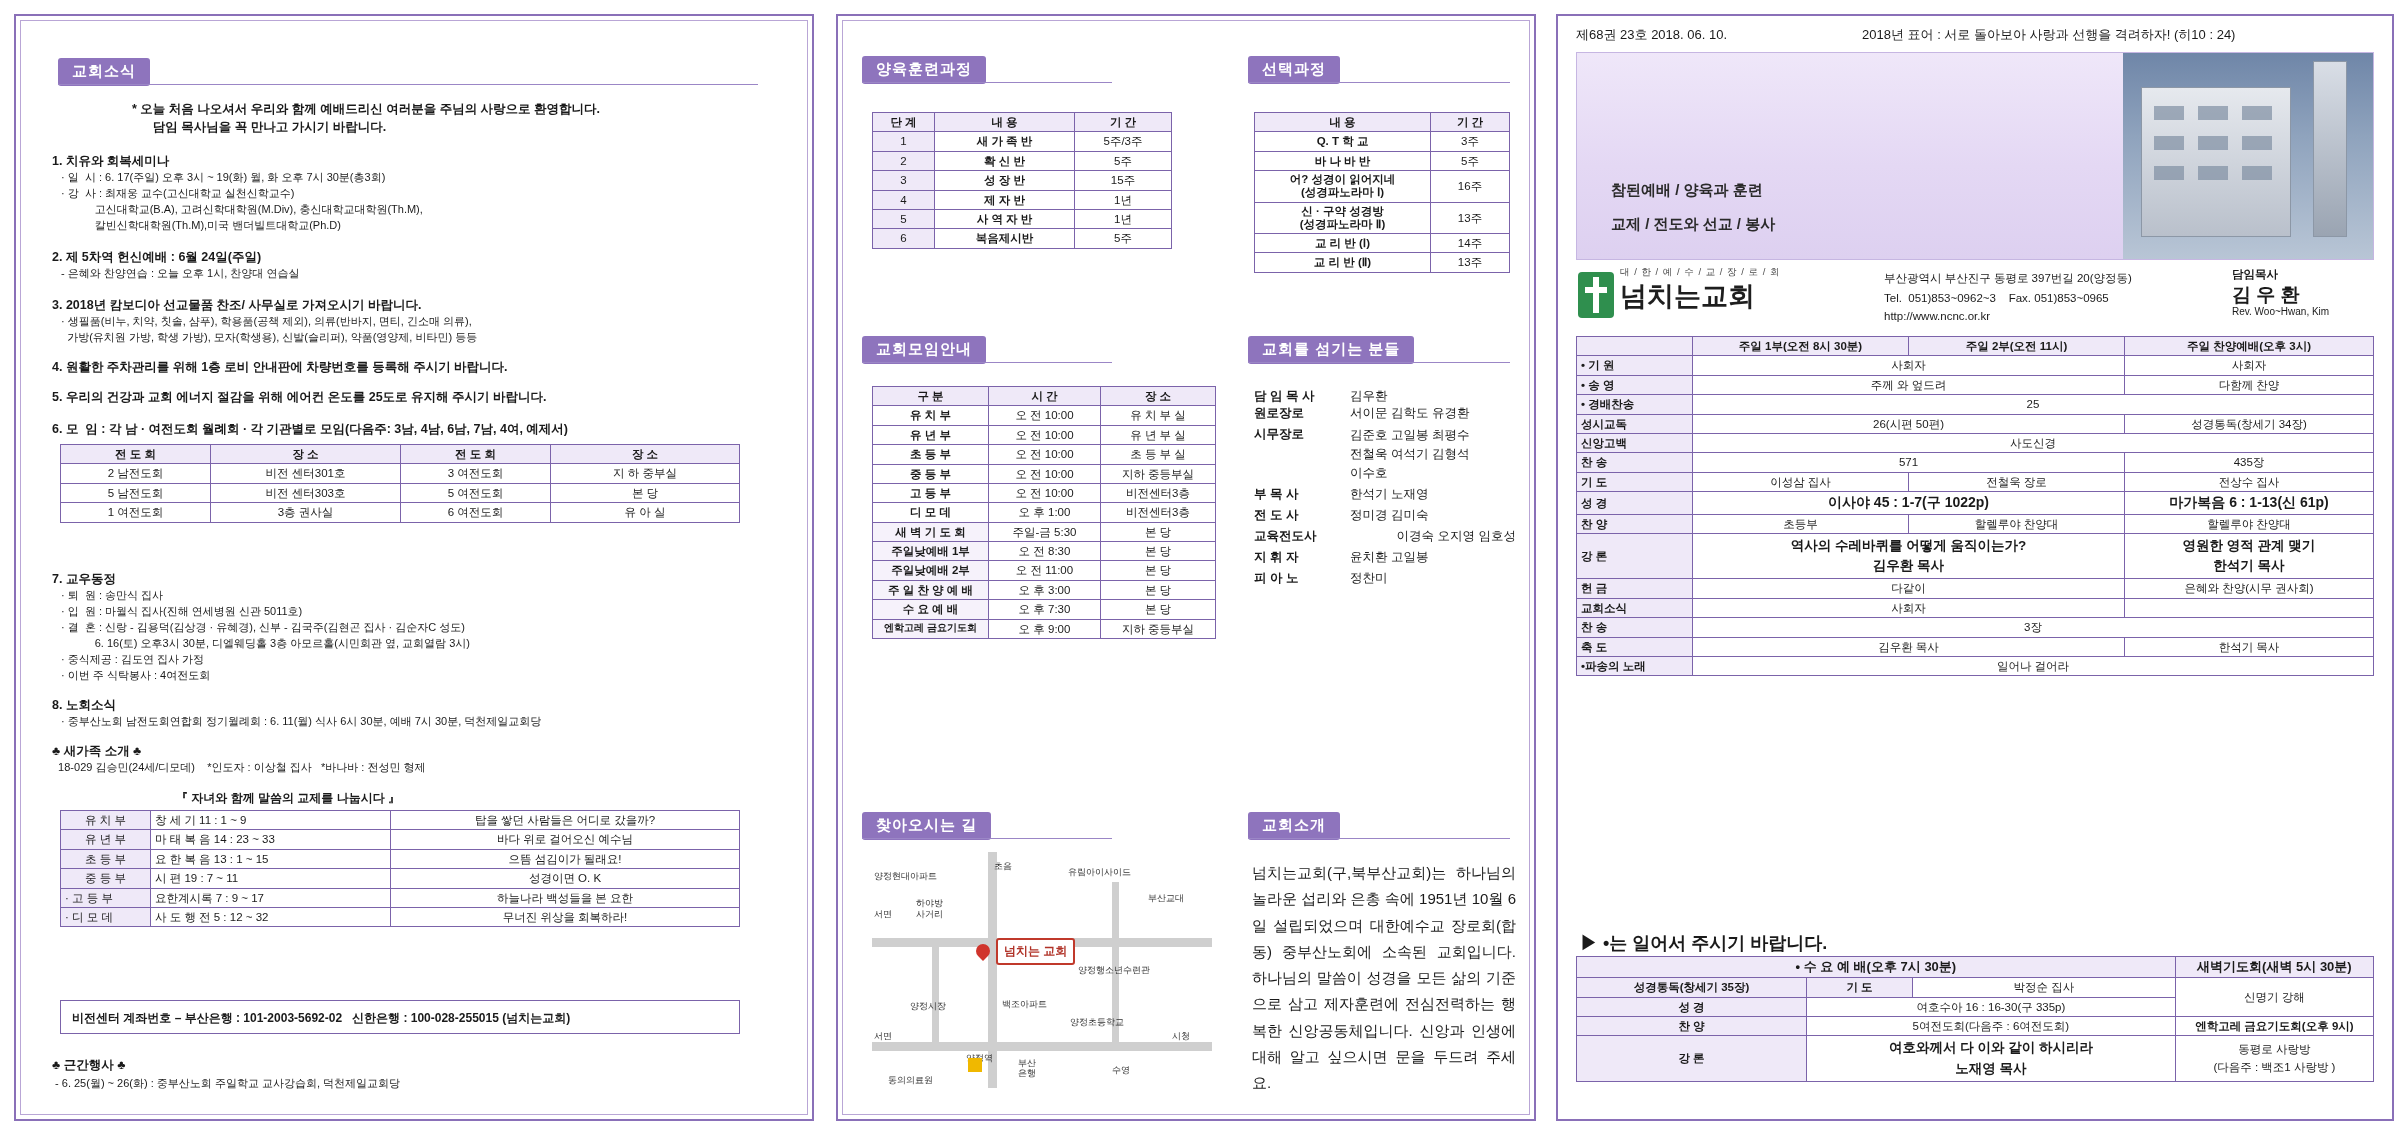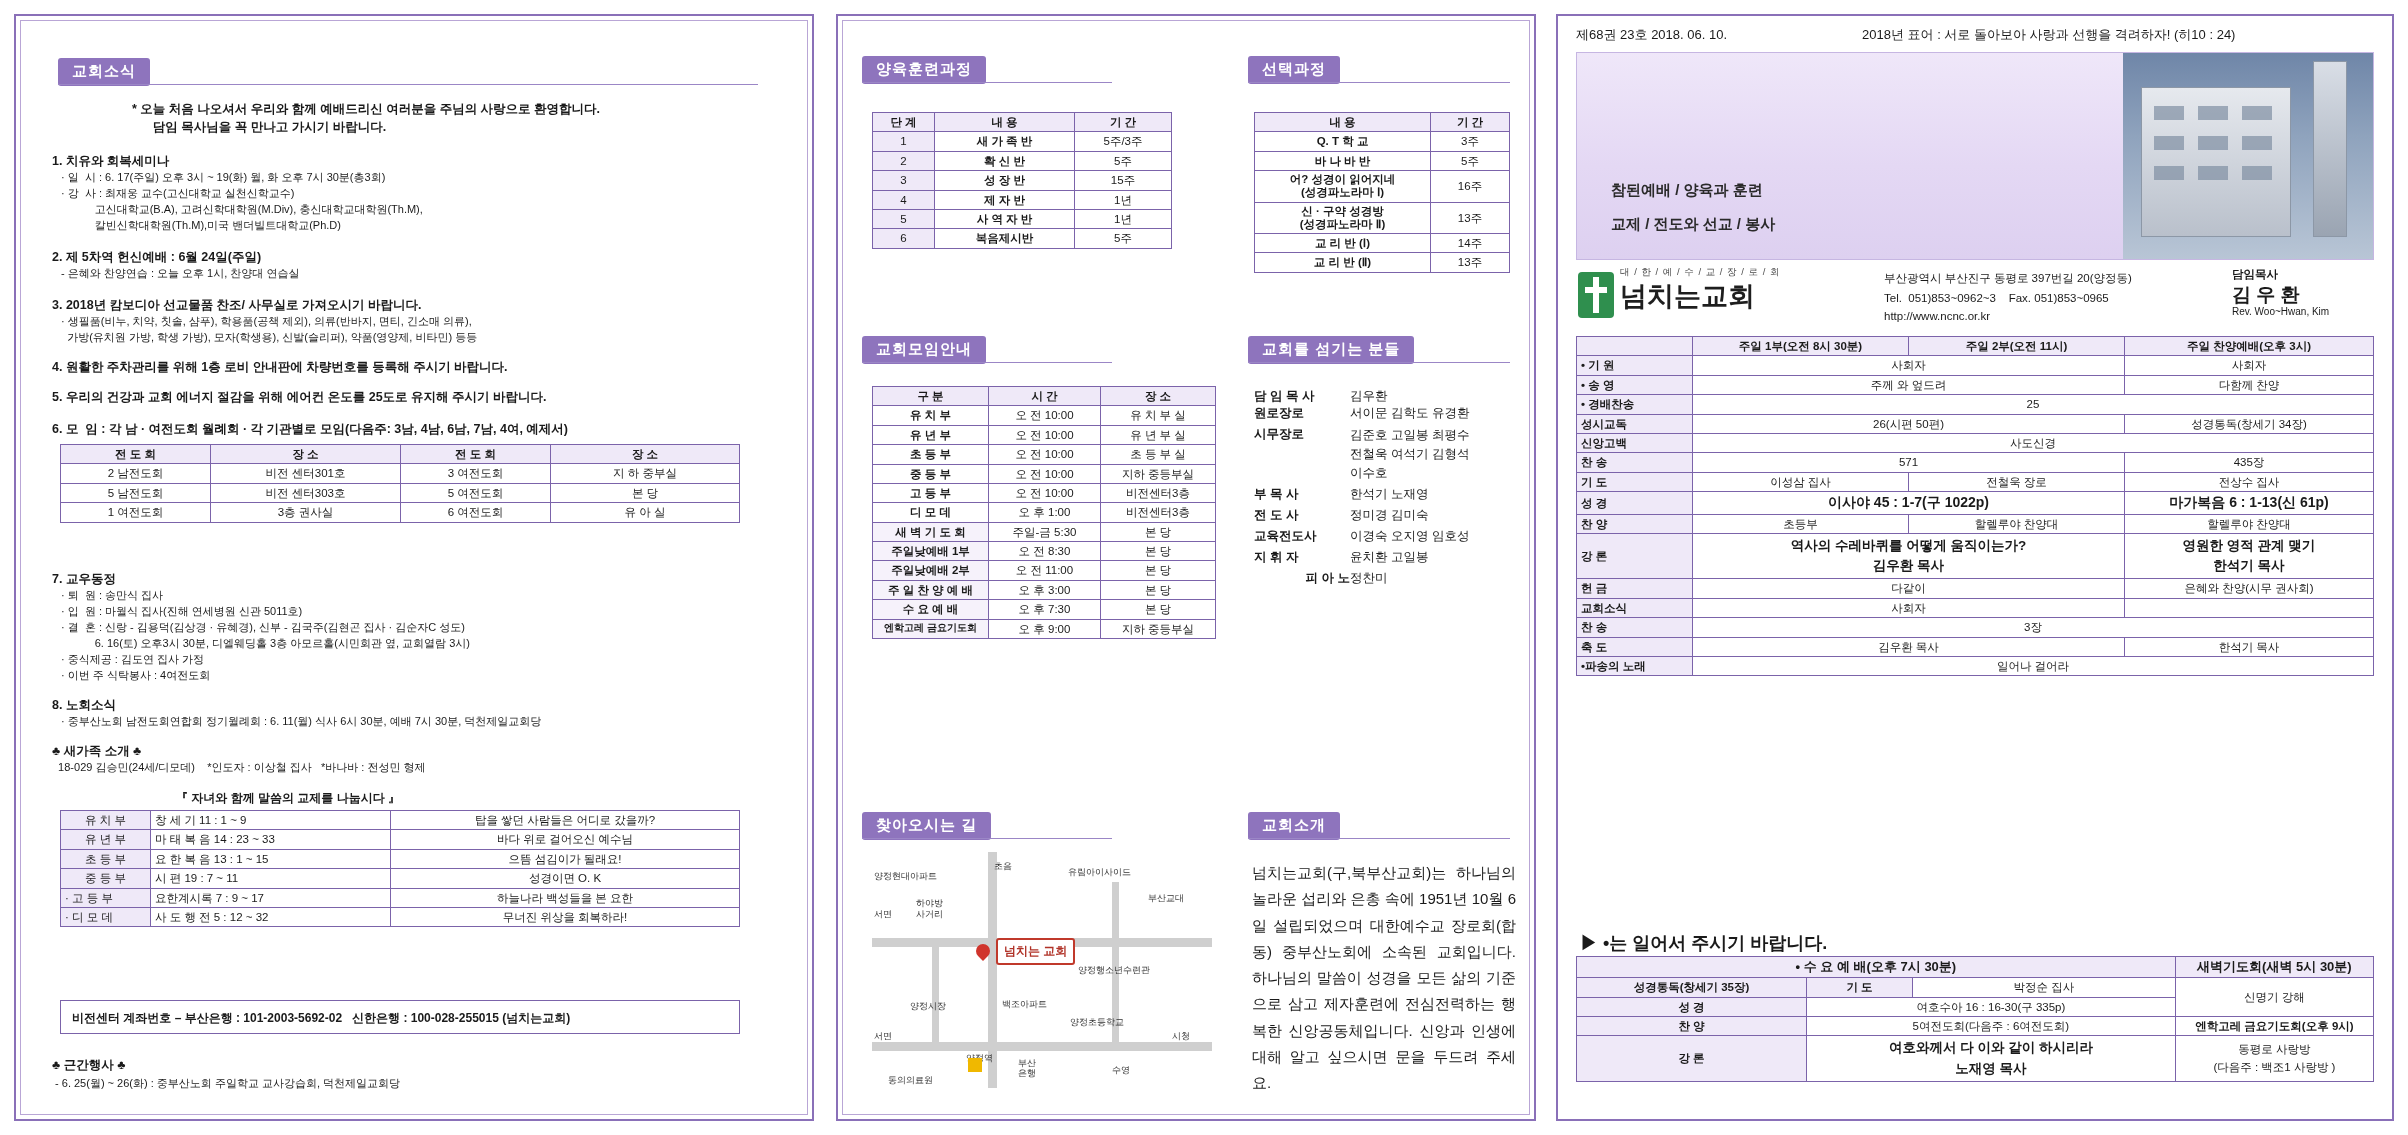--- a/index.html
+++ b/index.html
@@ -445,28 +445,28 @@
     <div style="display:flex; margin-bottom:4px;">
       <div class="b" style="width:96px; font-size:12.5px;">부 목 사</div>
       <div style="flex:1; font-size:12.5px;">한석기  노재영</div>
     </div>
     <div style="display:flex; margin-bottom:4px;">
       <div class="b" style="width:96px; font-size:12.5px;">전 도 사</div>
       <div style="flex:1; font-size:12.5px;">정미경  김미숙</div>
     </div>
     <div style="display:flex; margin-bottom:4px;">
       <div class="b" style="width:96px; font-size:12.5px;">교육전도사</div>
-      <div style="flex:1; font-size:12.5px;">이경숙  오지영  임호성</div>
+      <div style="flex:1; font-size:12.5px;text-align:right;">이경숙  오지영  임호성</div>
     </div>
     <div style="display:flex; margin-bottom:4px;">
       <div class="b" style="width:96px; font-size:12.5px;">지 휘 자</div>
       <div style="flex:1; font-size:12.5px;">윤치환  고일봉</div>
     </div>
     <div style="display:flex;">
-      <div class="b" style="width:96px; font-size:12.5px;text-align:right;">피 아 노</div>
+      <div class="b" style="width:96px; font-size:12.5px;">피 아 노</div>
       <div style="flex:1; font-size:12.5px;">정찬미</div>
     </div>
   </div>
 
   <div class="sec-head" style="left:862px; top:812px;">찾아오시는 길</div>
   <div class="hline" style="left:862px; top:838px; width:250px;"></div>
 
   <div class="map">
     <div class="road" style="left:0; top:86px; width:340px; height:9px;"></div>
     <div class="road" style="left:0; top:190px; width:340px; height:9px;"></div>

